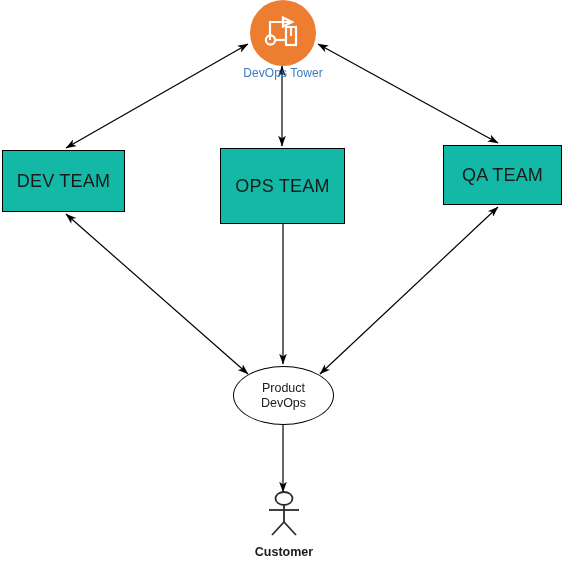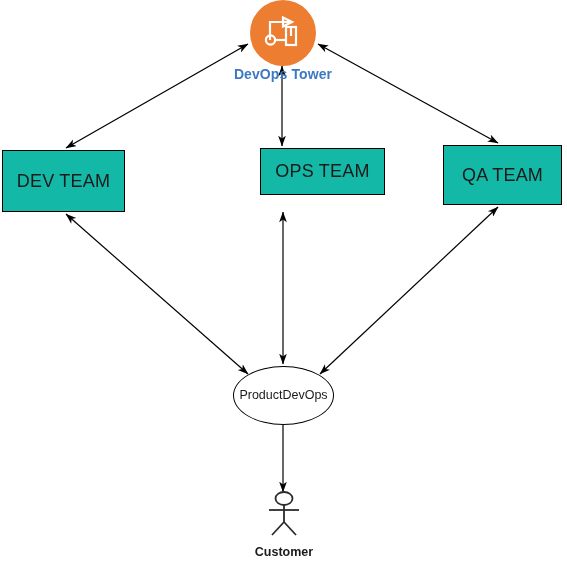--- a/index.html
+++ b/index.html
@@ -28,35 +28,35 @@
     background: #14b8a6;
     display: flex;
     align-items: center;
     justify-content: center;
     font-size: 18px;
     color: #1a1a1a;
     letter-spacing: 0.2px;
     z-index: 3;
   }
   #box-dev  { left: 2px;   top: 150px; width: 123px; height: 62px; }
-  #box-ops  { left: 220px; top: 148px; width: 125px; height: 47px; margin-left: 40px; }
+  #box-ops  { left: 220px; top: 148px; width: 125px; height: 76px; }
   #box-qa   { left: 443px; top: 145px; width: 119px; height: 60px; }
 
   #ellipse-release {
     position: absolute;
     left: 233px;
     top: 366px;
     width: 101px;
     height: 59px;
     box-sizing: border-box;
     border: 1px solid #000000;
     border-radius: 50%;
     background: #ffffff;
     display: flex;
-    flex-direction: row;
+    flex-direction: column;
     align-items: center;
     justify-content: center;
     font-size: 12.5px;
     line-height: 15px;
     color: #1a1a1a;
     z-index: 3;
   }
 
   #tower-node {
     position: absolute;
@@ -81,22 +81,22 @@
     top: 11px;
     width: 44px;
     height: 44px;
   }
   #tower-label {
     position: absolute;
     left: 198px;
     top: 66px;
     width: 170px;
     text-align: center;
-    font-size: 14px;
-    font-weight: bold;
+    font-size: 12px;
+    font-weight: normal;
     color: #3D79C1;
     z-index: 5;
     letter-spacing: 0.1px;
   }
 
   #actor-node {
     position: absolute;
     left: 258px;
     top: 490px;
     width: 52px;

